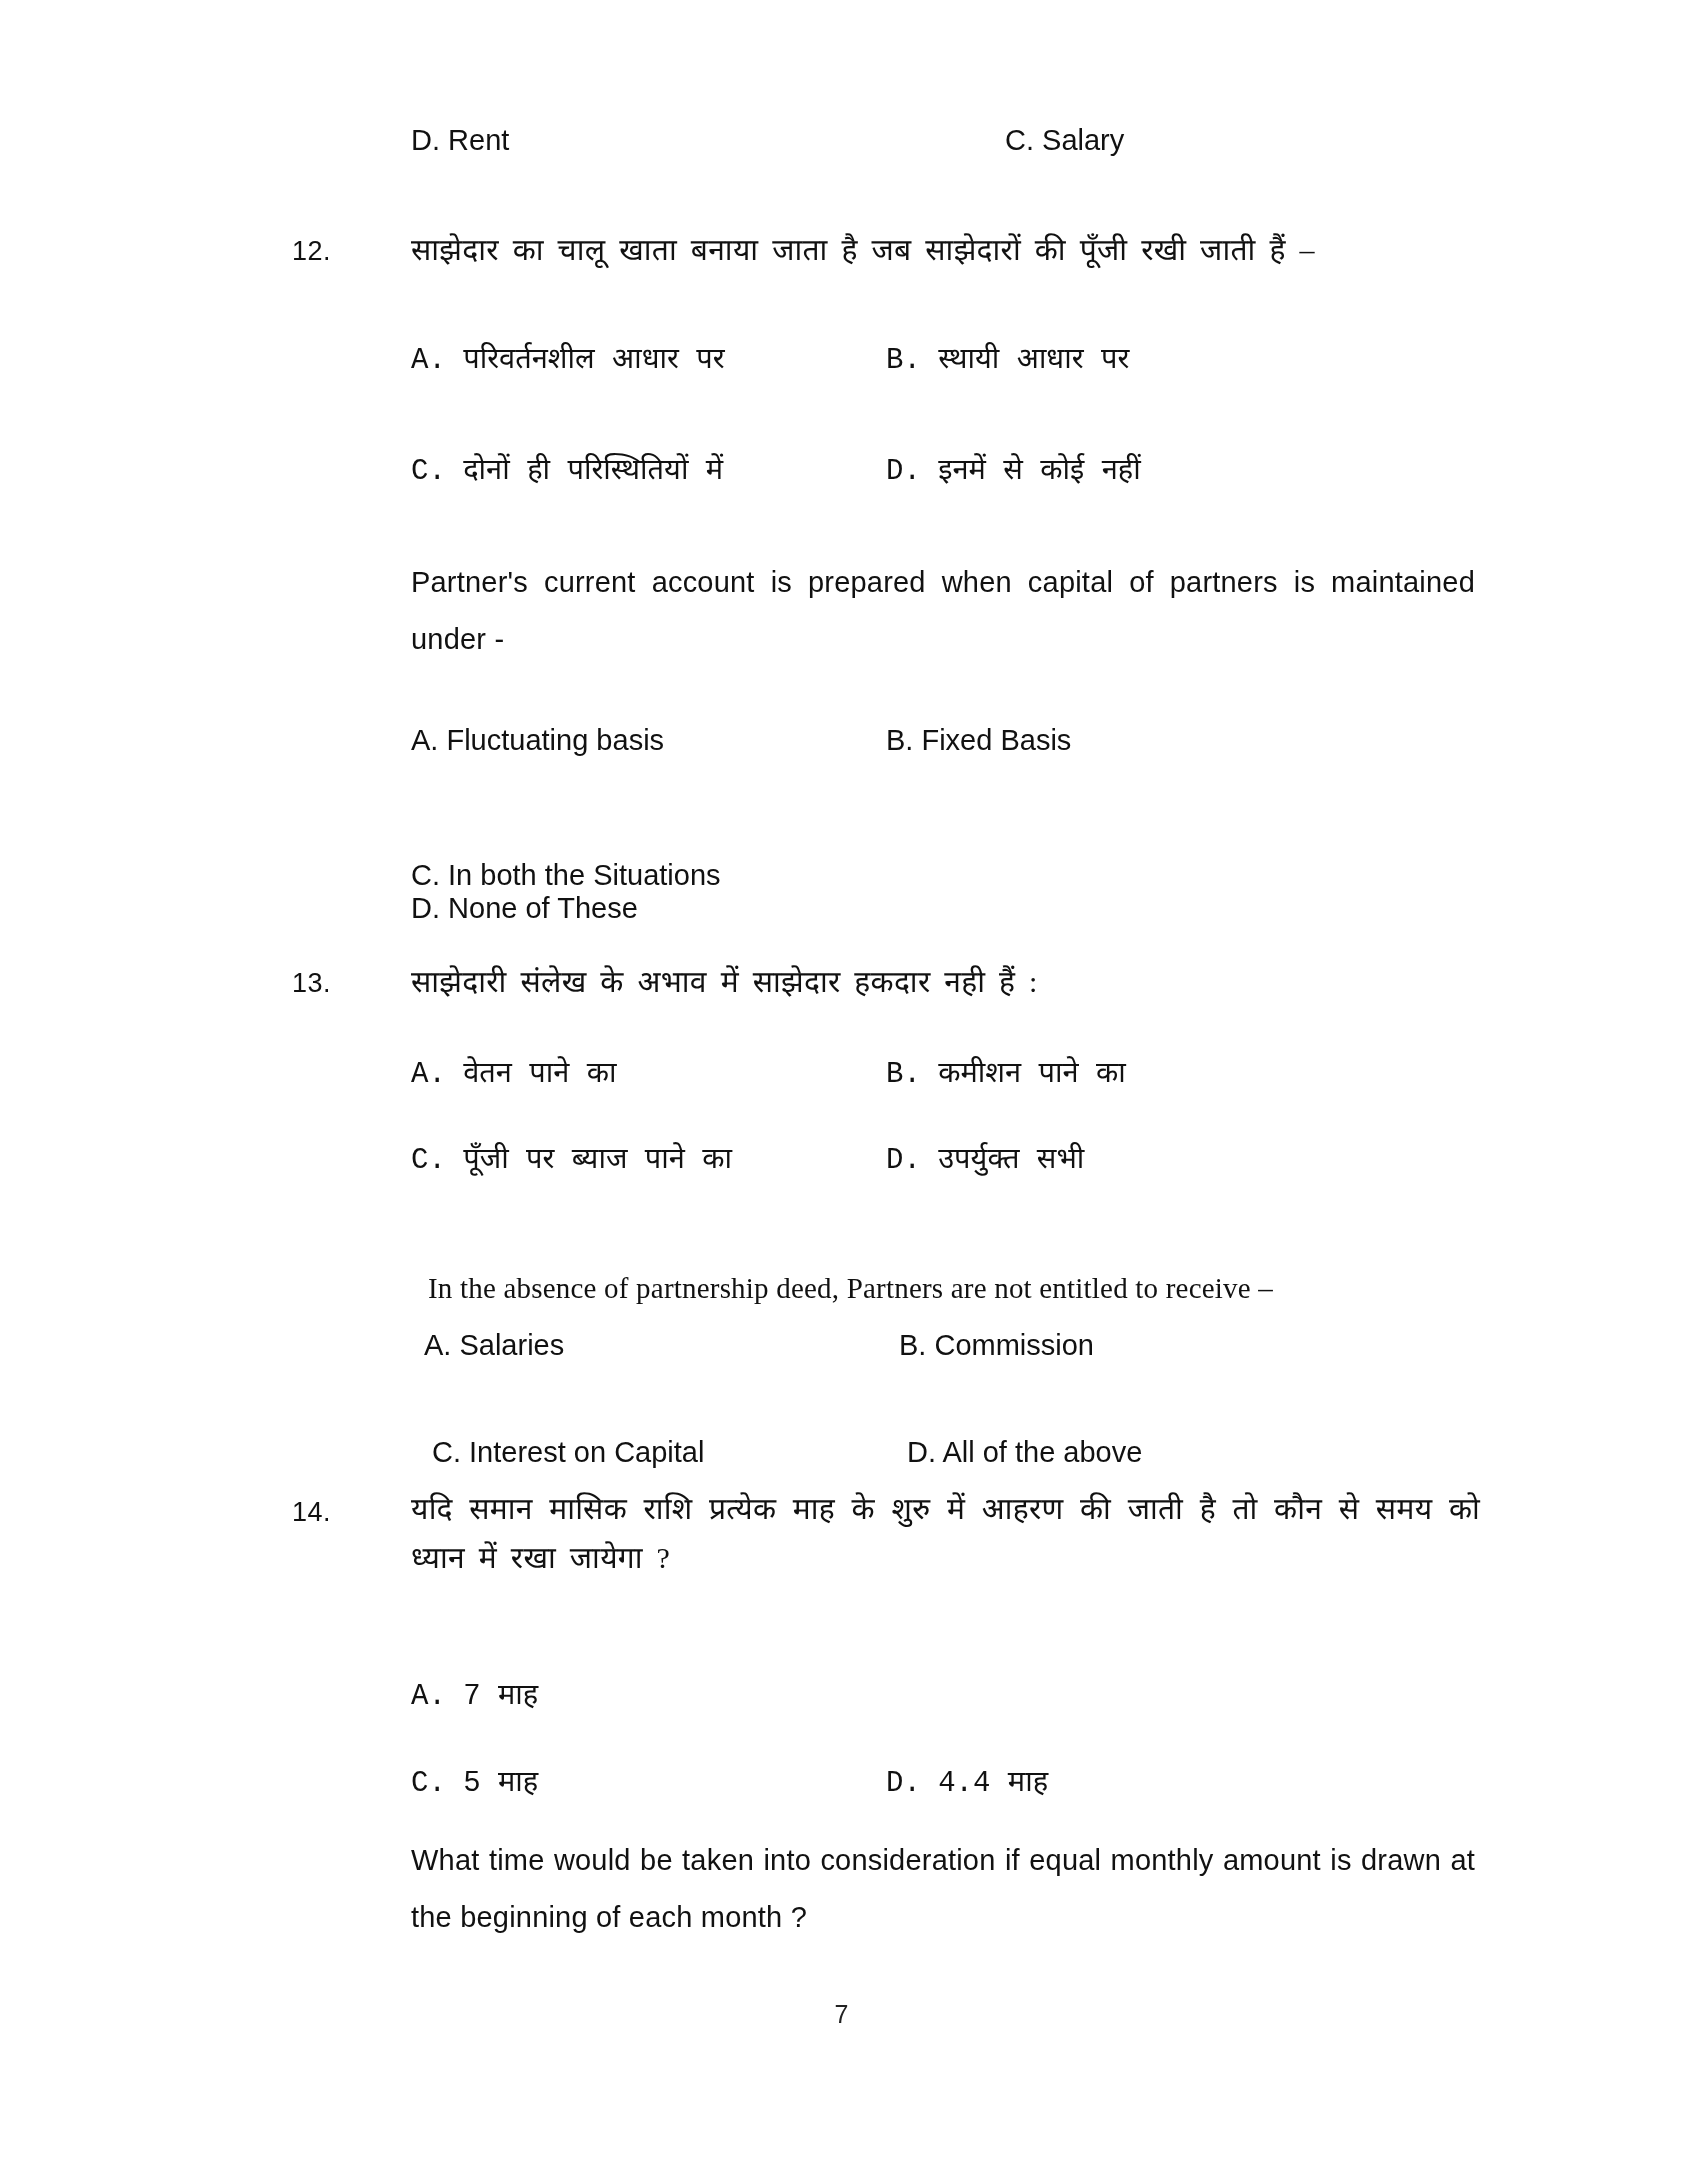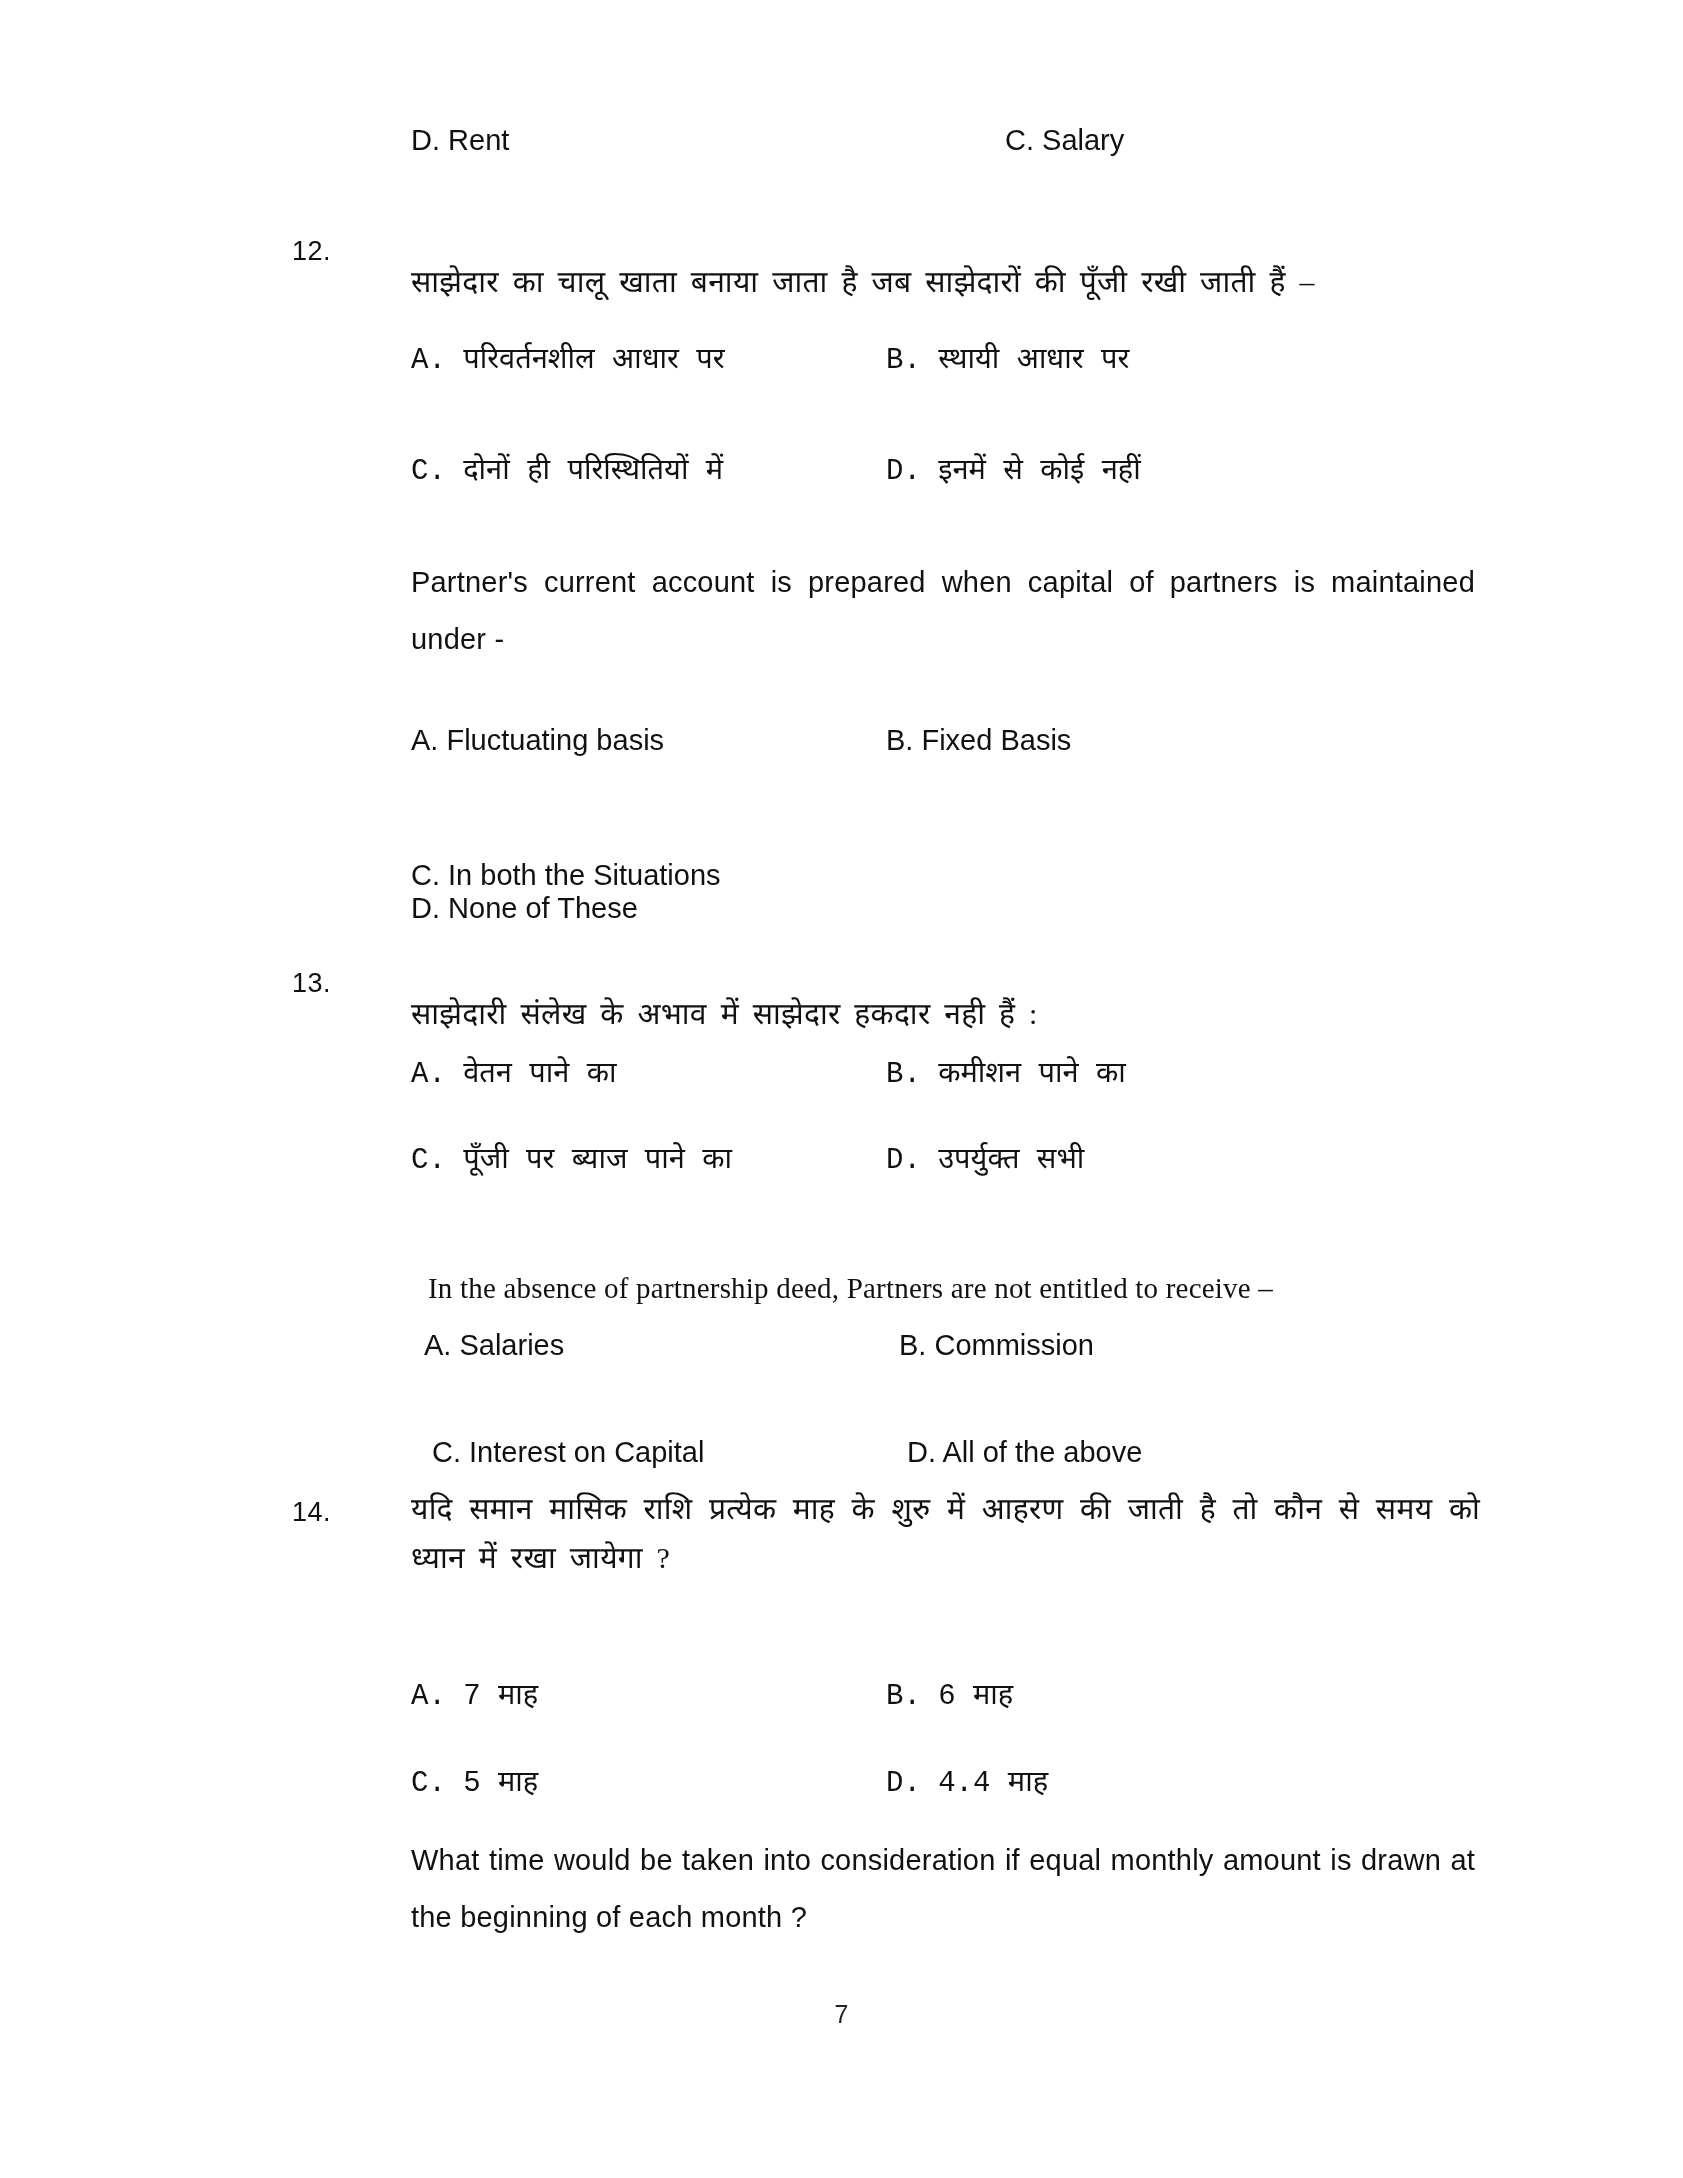--- a/index.html
+++ b/index.html
@@ -57,21 +57,21 @@
   
   .hi {
     font-family: "Liberation Serif", "DejaVu Sans", serif;
     font-size: 30px;
     line-height: 1.62;
     letter-spacing: 0.3px;
     word-spacing: 6px;
     text-align: justify;
     text-justify: inter-word;
   }
-  .hi.nojust { text-align: left; margin-top: 32px; }
+  .hi.nojust { text-align: left; }
 
   
   .en {
     font-family: "Liberation Sans", sans-serif;
     font-size: 29px;
     line-height: 1.95;
     letter-spacing: 0.2px;
     text-align: justify;
     text-justify: inter-word;
   }
@@ -221,23 +221,20 @@
     </div>
 
     <div class="qrow">
       <div class="qnum" style="top:1497px;">14.</div>
       <div class="qtext hi" style="top:1485px; width:1069px;">यदि समान मासिक राशि प्रत्येक माह के शुरु में आहरण की जाती है तो कौन से समय को ध्यान में रखा जायेगा ?</div>
 
       <div class="opts" style="top:1673px;">
         <div class="col a">
           <span class="opt-hi">A. 7 माह</span>
         </div>
-        <div class="col b">
-          <span class="opt-hi">B. 6 माह</span>
-        </div>
       </div>
 
       <div class="opts" style="top:1760px;">
         <div class="col a">
           <span class="opt-hi">C. 5 माह</span>
         </div>
         <div class="col b">
           <span class="opt-hi">D. 4.4 माह</span>
         </div>
       </div>

